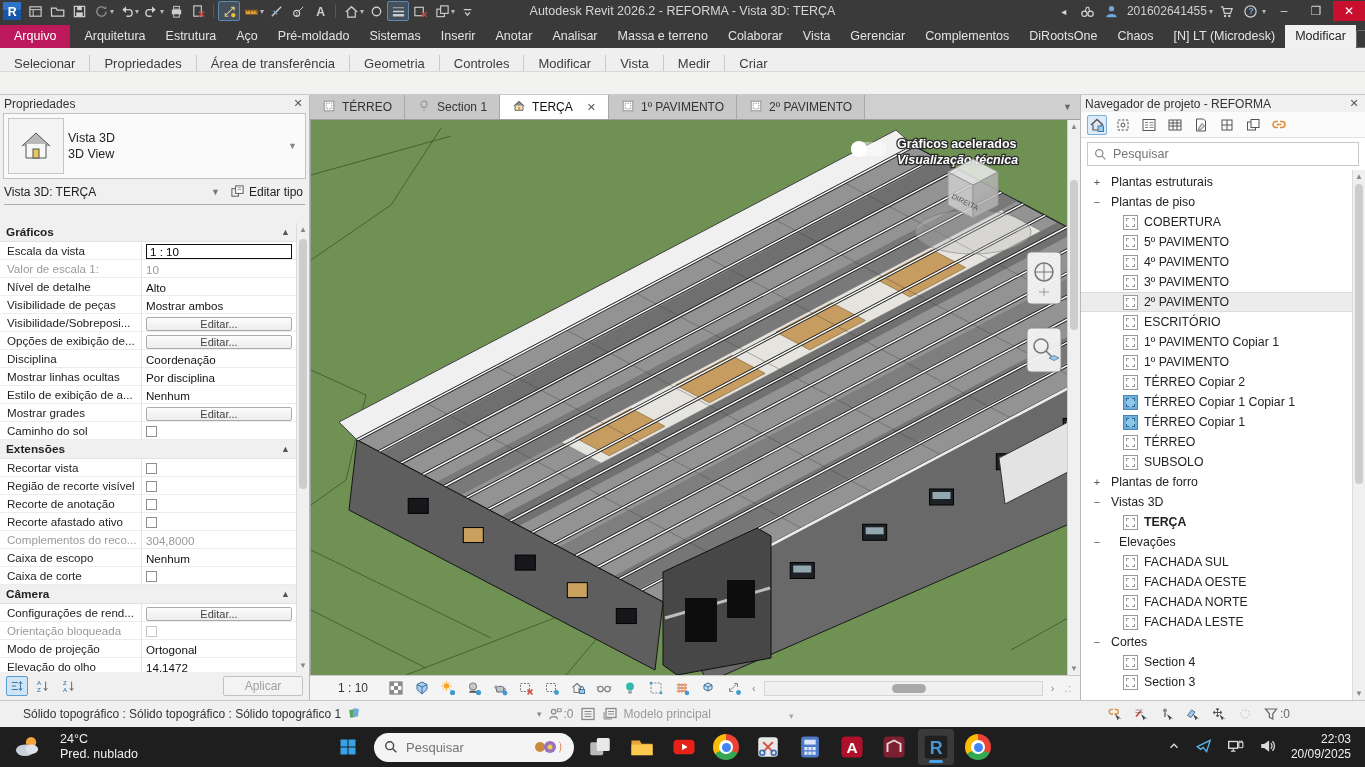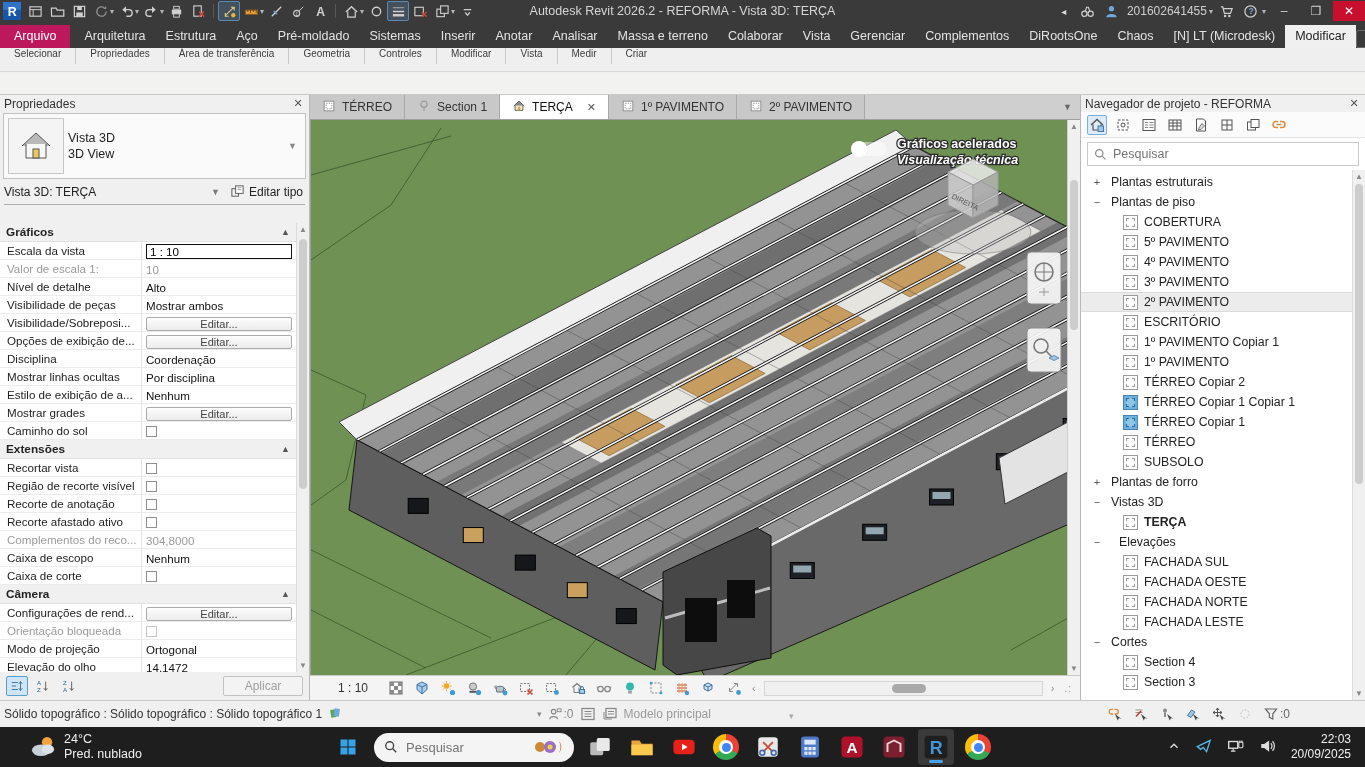--- a/index.html
+++ b/index.html
@@ -19,21 +19,21 @@
   .winbtn{width:30px;height:20px;display:flex;align-items:center;justify-content:center;color:#d5d5d5;font-size:12px}
   .winbtn.close{background:#c8102e;color:#fff;width:32px}
   
   #ribbontabs{position:absolute;left:0;top:22px;right:0;height:26px;background:#3a3a3a;display:flex;align-items:flex-end;color:#e3e3e3;font-size:12.5px}
   .rtab{padding:4px 10px 5px;white-space:nowrap;cursor:default}
   .rtab.file{background:#be185d;color:#fff;margin-right:4px;padding:4px 14px 5px}
   .rtab.active{background:#f0f0f0;color:#222}
   #ribbontabs .tail{margin-left:auto;display:flex;align-items:center;padding-right:10px}
   #ribbontabs .rbtoggle{width:34px;height:18px;border:1px solid #6a6a6a;border-radius:2px;color:#c5c5c5;font-size:9px;display:flex;align-items:center;justify-content:center;gap:3px}
   
-  #panelrow{position:absolute;left:0;top:48px;right:0;height:24px;background:#efefef;border-bottom:1px solid #d9d9d9;display:flex;align-items:flex-start;font-size:10px;color:#3c3c3c}
+  #panelrow{position:absolute;left:0;top:48px;right:0;height:24px;background:#efefef;border-bottom:1px solid #d9d9d9;display:flex;align-items:flex-end;font-size:13px;color:#3c3c3c}
   #panelrow span.lbl{padding:0 14px}
   #panelrow span.div{width:1px;height:16px;background:#c9c9c9}
   #substrip{position:absolute;left:0;top:73px;right:0;height:22px;background:#f2f2f1;border-bottom:1px solid #c9c9c9}
   
   #props{position:absolute;left:0;top:95px;width:310px;bottom:67px;background:#f0f0f0;border-right:1px solid #b8b8b8;display:flex;flex-direction:column}
   .phead{height:17px;display:flex;align-items:center;padding:0 4px;font-size:12px;color:#333;background:#f0f0f0}
   .phead .x{margin-left:auto;color:#555;font-size:11px;width:14px;text-align:center}
   #typesel{height:66px;background:#fafafa;border:1px solid #c2c2c2;margin:1px 3px 0;display:flex;align-items:center}
   #typesel .thumb{width:56px;height:56px;margin:4px;border:1px solid #c6c6c6;background:#f4f4f4;display:flex;align-items:center;justify-content:center}
   #typesel .tt{font-size:12.5px;color:#222;line-height:16px}
@@ -93,29 +93,29 @@
   .trow.hl{background:#ececec;box-shadow:0 -1px 0 #dcdcdc inset,0 1px 0 #dcdcdc inset}
   .trow.bold{font-weight:bold}
   .texp{width:12px;text-align:center;color:#555;font-size:11px;margin-left:10px;flex:0 0 auto}
   .tic{width:15px;height:15px;border:1px solid #9a9a9a;margin:0 6px 0 0;flex:0 0 auto;display:flex;align-items:center;justify-content:center;background:#fff}
   .tic i{display:block;width:9px;height:9px;border:1px dashed #9a9a9a}
   .tic.blue{background:#6fb1de;border-color:#4a85b0}
   .tic.blue i{border-color:#2f6a96;background:#8ec6ea}
   #treescroll{position:absolute;right:0;top:0;width:13px;bottom:0;background:#f0f0f0;border-left:1px solid #dcdcdc}
   
   #statusbar{position:absolute;left:0;right:0;bottom:40px;height:27px;background:#f0f0f0;border-top:1px solid #c9c9c9;display:flex;align-items:center;font-size:12px;color:#333}
-  #statusbar .ltext{padding-left:4px;white-space:nowrap}
+  #statusbar .ltext{padding-left:23px;white-space:nowrap}
   #sbmid{position:absolute;left:537px;display:flex;align-items:center;gap:6px;color:#8a8a8a}
   #sbmid .mm{width:170px;color:#9a9a9a;font-size:12px;display:flex;align-items:flex-end}
   #sbmid .mm .dd{margin-left:auto;font-size:9px;color:#aaa}
   #sbright{position:absolute;right:75px;display:flex;align-items:center;gap:10px;color:#666}
   .sic{display:flex;align-items:center;gap:1px}
   
   #taskbar{position:absolute;left:0;right:0;bottom:0;height:40px;background:#1e1e1e;display:flex;align-items:center;color:#eee}
-  #weather{display:flex;align-items:center;gap:8px;padding-left:30px;width:330px}
+  #weather{display:flex;align-items:center;gap:20px;padding-left:14px;width:330px}
   #weather .wt{font-size:12.5px;line-height:15px;color:#f0f0f0}
   #tbcenter{display:flex;align-items:center;gap:8px}
   .tbtn{width:36px;height:36px;display:flex;align-items:center;justify-content:center;border-radius:4px;position:relative}
   .tbtn.active{background:#3a3a3a}
   .tbtn.active::after{content:"";position:absolute;bottom:2px;left:11px;width:14px;height:3px;border-radius:2px;background:#4aa3e8}
   #searchpill{width:200px;height:29px;background:#f4f4f4;border-radius:15px;display:flex;align-items:center;padding:0 10px;gap:8px;color:#555}
   #searchpill input{border:none;outline:none;background:transparent;font-size:13px;color:#555;width:96px;font-family:inherit}
   #searchpill .hl{display:flex;gap:2px;margin-left:auto;font-size:13px}
   .chrome{width:26px;height:26px;border-radius:50%;background:conic-gradient(#ea4335 0 33%,#34a853 33% 66%,#fbbc05 66% 100%);position:relative}
   .chrome::before{content:"";position:absolute;inset:6px;border-radius:50%;background:#fff}

